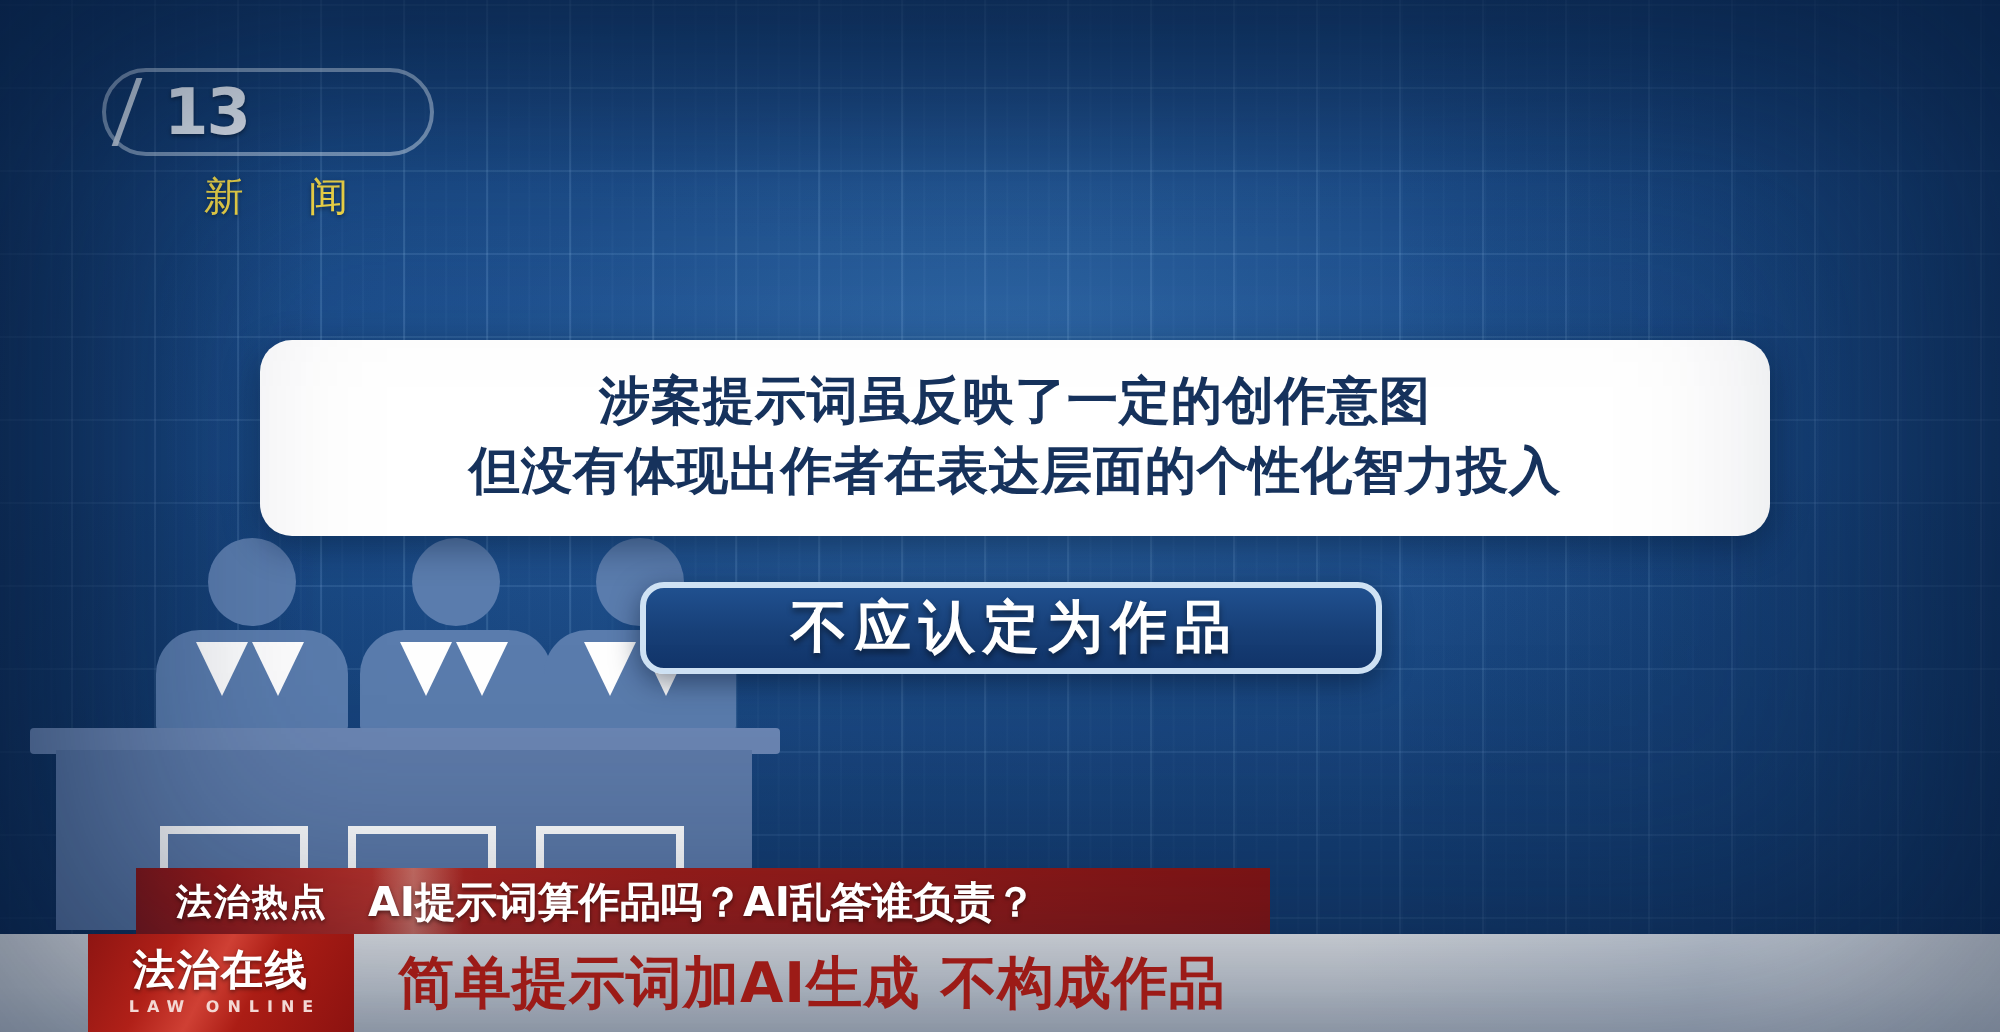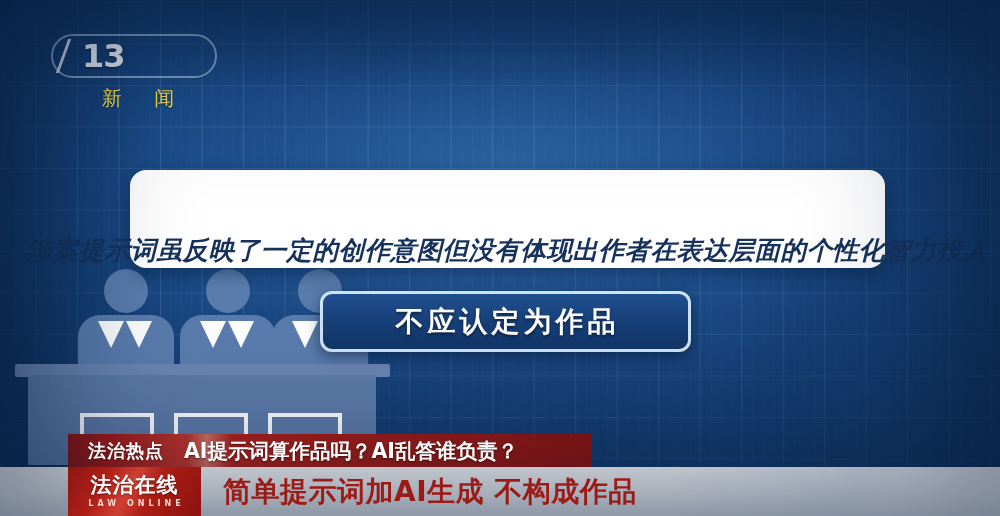--- a/index.html
+++ b/index.html
@@ -174,38 +174,38 @@
 
   
   .callout-white {
     position: absolute;
     left: 130px; top: 170px;
     width: 755px; height: 98px;
     background: #ffffff;
     border-radius: 16px;
     box-shadow: 0 5px 18px rgba(3,20,45,0.45);
     display: flex;
-    align-items: flex-end;
+    flex-direction: column;
+    align-items: center;
     justify-content: center;
-    font-style: italic;
   }
   .callout-white .line {
     color: #16325c;
     font-weight: 700;
     font-size: 25.5px;
     letter-spacing: 0.5px;
     line-height: 1.38;
     white-space: nowrap;
   }
 
   
   .callout-blue {
     position: absolute;
     left: 320px; top: 291px;
-    width: 371px; height: 61px;
+    width: 371px; height: 46px;
     background: linear-gradient(180deg, #20508f 0%, #173f77 55%, #12356a 100%);
     border: 3px solid #cfe2f4;
     border-radius: 12px;
     box-sizing: border-box;
     display: flex;
     align-items: center;
     justify-content: center;
     box-shadow: 0 4px 14px rgba(3,18,42,0.5);
   }
   .callout-blue .text {
@@ -215,21 +215,21 @@
     letter-spacing: 4px;
     text-indent: 4px;
     text-shadow: 0 2px 3px rgba(0,0,0,0.45);
     white-space: nowrap;
   }
 
   
   .lower-red {
     position: absolute;
     left: 68px; top: 434px;
-    width: 524px; height: 33px;
+    width: 567px; height: 33px;
     background: linear-gradient(90deg, #8e1412 0%, #a81a15 8%, #c3342a 22%, #b4231b 30%, #a81d16 46%, #9e1a14 70%, #8d1310 100%);
     display: flex;
     align-items: center;
     overflow: hidden;
   }
   .lower-red::after {
     content: "";
     position: absolute;
     left: 118px; top: 0;
     width: 46px; height: 100%;
@@ -272,21 +272,21 @@
     content: "";
     position: absolute;
     right: 0; top: 0;
     width: 330px; height: 100%;
     background: linear-gradient(105deg, rgba(255,255,255,0) 0%, rgba(205,215,228,0.55) 55%, rgba(255,255,255,0.15) 100%);
     pointer-events: none;
   }
   .brand-block {
     position: relative;
     z-index: 3;
-    margin-left: 68px;
+    margin-left: 44px;
     width: 133px;
     height: 49px;
     background: linear-gradient(118deg, #8e1512 0%, #b02018 28%, #cf4034 46%, #ab1d15 62%, #8c1210 100%);
     display: flex;
     flex-direction: column;
     align-items: center;
     justify-content: center;
   }
   .brand-cn {
     color: #ffffff;

